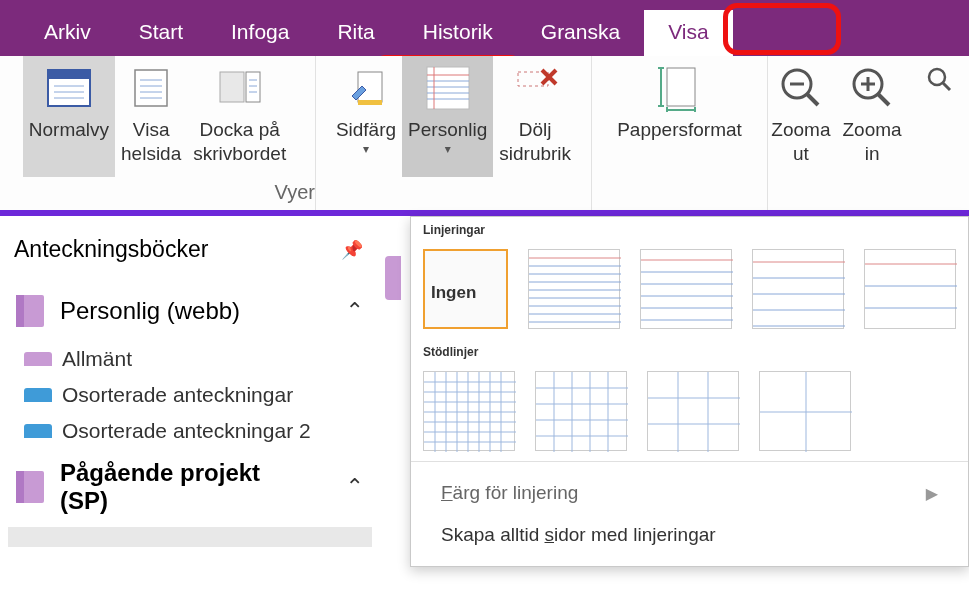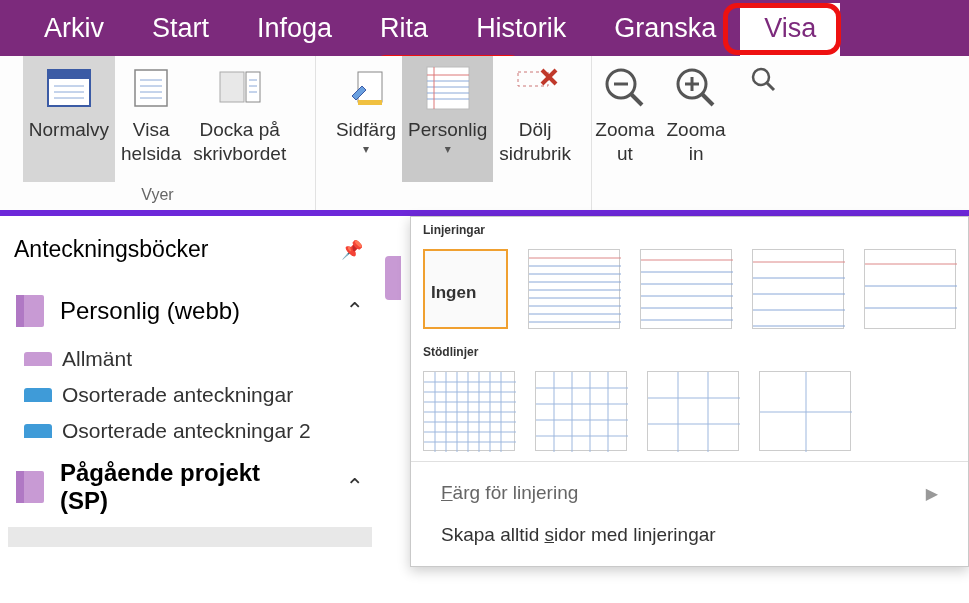--- a/index.html
+++ b/index.html
@@ -1,28 +1,28 @@
 <!DOCTYPE html>
 <html><head>
 <meta charset="utf-8">
 <style>
   * { box-sizing: border-box; margin: 0; padding: 0; font-family: "Segoe UI", Arial, sans-serif; }
   body { width: 969px; height: 603px; overflow: hidden; background: #fff; position: relative; }
 
   
   .tabbar { background: #7c2a7c; height: 56px; display: flex; align-items: flex-end; padding-left: 20px; position: relative; }
-  .tabbar .tab { color: #fff; font-size: 27px; padding: 10px 24px 12px 24px; cursor: pointer; }
+  .tabbar .tab { color: #fff; font-size: 21px; padding: 10px 24px 12px 24px; cursor: pointer; }
   .tabbar .tab.active { background: #fff; color: #7c2a7c; }
   .annot { position: absolute; border: 5px solid #e11; border-radius: 14px; pointer-events: none; }
 
   
   .ribbon { background: #fdfdfd; border-bottom: 6px solid #6d28d9; height: 160px; display: flex; position: relative; }
   .rgroup { border-right: 1px solid #e2e2e2; display: flex; flex-direction: column; align-items: center; }
   .rgroup .row { display: flex; flex: 1; }
-  .rgroup .glabel { font-size: 16px; color: #666; text-align: center; padding: 4px 0 6px 0; width: 100%; }
+  .rgroup .glabel { font-size: 20px; color: #666; text-align: right; padding: 4px 0 6px 0; width: 100%; }
   .rbtn { display: flex; flex-direction: column; align-items: center; justify-content: flex-start; padding: 8px 6px 6px 6px; font-size: 19px; color: #333; line-height: 1.25; text-align: center; cursor: pointer; }
   .rbtn.active { background: #d6d6d6; }
   .rbtn.selected { background: #c9c9c9; }
   .rbtn .ic { width: 52px; height: 48px; display: flex; align-items: center; justify-content: center; margin-bottom: 6px; }
   .rbtn .lbl { min-height: 52px; display: flex; flex-direction: column; justify-content: flex-start; }
   .drop-tri { font-size: 12px; color: #555; }
 
   
   .gallery { position: absolute; left: 410px; top: 216px; width: 559px; background: #fff; border: 1px solid #c9c9c9; box-shadow: 0 4px 12px rgba(0,0,0,.2); font-size: 19px; color: #333; }
   .gallery .sect-title { font-weight: 700; padding: 6px 12px 8px 12px; font-size: 12px; }
@@ -163,20 +163,41 @@
         </div>
         <div class="lbl">
             <span>Dölj</span>
             <span>sidrubrik</span>
           </div>
       </div>
     </div>
     <div class="glabel">&nbsp;</div>
   </div>
 
+  <div class="rgroup" style="width:176px">
+    <div class="row">
+      <div class="rbtn" style="flex:1">
+        <div class="ic">
+          <svg width="50" height="48">
+              <rect x="12" y="4" width="28" height="38" fill="#fff" stroke="#888"></rect>
+              <line x1="6" y1="4" x2="6" y2="42" stroke="#5a8" stroke-width="2"></line>
+              <line x1="3" y1="4" x2="9" y2="4" stroke="#5a8" stroke-width="2"></line>
+              <line x1="3" y1="42" x2="9" y2="42" stroke="#5a8" stroke-width="2"></line>
+              <line x1="12" y1="46" x2="40" y2="46" stroke="#5a8" stroke-width="2"></line>
+              <line x1="12" y1="43" x2="12" y2="49" stroke="#5a8" stroke-width="2"></line>
+              <line x1="40" y1="43" x2="40" y2="49" stroke="#5a8" stroke-width="2"></line>
+            </svg>
+        </div>
+        <div class="lbl">
+            <span>Pappersformat</span>
+          </div>
+      </div>
+    </div>
+    <div class="glabel">&nbsp;</div>
+  </div>
 
   <div class="rgroup" style="width:201px; border-right:none">
     <div class="row">
       <div class="rbtn">
         <div class="ic">
           <svg width="46" height="46">
               <circle cx="19" cy="19" r="14" fill="none" stroke="#555" stroke-width="3"></circle>
               <line x1="29" y1="29" x2="40" y2="40" stroke="#555" stroke-width="4"></line>
               <line x1="12" y1="19" x2="26" y2="19" stroke="#555" stroke-width="3"></line>
             </svg>

